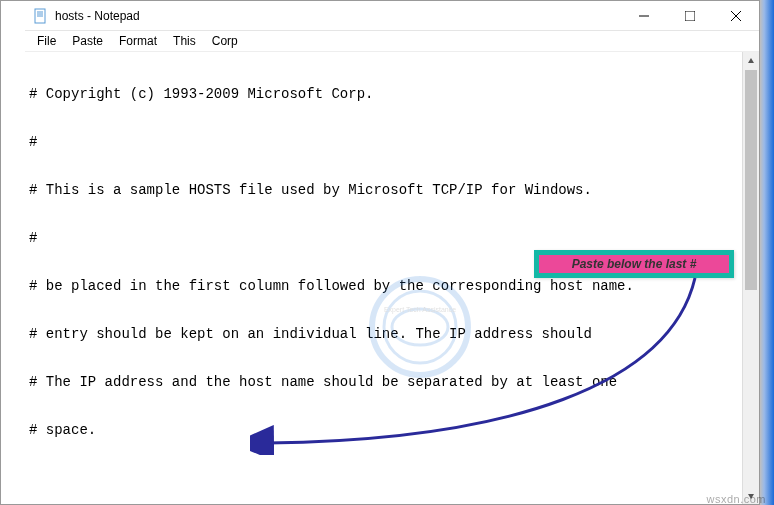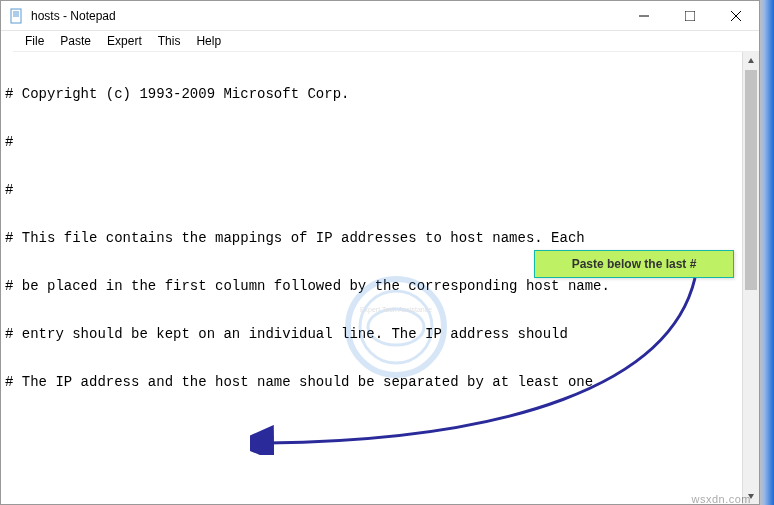--- a/index.html
+++ b/index.html
@@ -11,20 +11,21 @@
       height: 505px;
       overflow: hidden;
       position: relative;
     }
     .window {
       width: 760px;
       height: 505px;
       border: 1px solid #999;
       background: #fff;
       position: relative;
+      padding-left: 24px;
     }
     .titlebar {
       height: 30px;
       display: flex;
       align-items: center;
       background: #fff;
       border-bottom: 1px solid #e5e5e5;
     }
     .titlebar-icon {
       width: 16px;
@@ -46,21 +47,20 @@
       cursor: pointer;
     }
     .win-btn svg { width: 10px; height: 10px; }
     .menubar {
       height: 21px;
       display: flex;
       align-items: center;
       padding: 0 4px;
       border-bottom: 1px solid #eee;
       background: #fff;
-      margin-left: 12px;
     }
     .menu-item {
       padding: 2px 8px;
       font-size: 12px;
       color: #000;
       cursor: default;
     }
     .editor-wrap {
       position: relative;
       height: calc(100% - 51px);
@@ -97,45 +97,46 @@
     .scroll-arrow { width: 100%; height: 17px; display:flex; align-items:center; justify-content:center; }
     .scroll-arrow.bottom { position:absolute; bottom:0; }
     .scroll-arrow svg { width:8px; height:8px; fill:#555; }
 
     .callout {
       position: absolute;
       top: 250px;
       right: 40px;
       width: 200px;
       height: 28px;
-      border: 1px solid #14b8a6;
-      background: #bef264;
+      border: 5px solid #14b8a6;
+      background: #ec4899;
       display: flex;
       align-items: center;
       justify-content: center;
       font-size: 12px;
       font-weight: bold;
       color: #333;
       box-shadow: 1px 1px 3px rgba(0,0,0,0.15);
+      font-style: italic;
     }
     .arrow-overlay {
       position: absolute;
       pointer-events: none;
     }
     .desktop-strip {
       position: absolute;
       right: 0;
       top: 0;
       width: 14px;
       height: 100%;
       background: linear-gradient(to right, rgba(0,0,0,0.25), rgba(0,80,200,0.4) 30%, #1a6ad8 100%);
     }
     .watermark-site {
       position: absolute;
-      right: 23px;
+      right: 8px;
       bottom: 0px;
       font-size: 11px;
       color: rgba(0,0,0,0.35);
       letter-spacing: 0.5px;
       font-family: Arial, sans-serif;
     }
     .wm-circle {
       position: absolute;
       left: 310px;
       top: 220px;
@@ -176,34 +177,35 @@
             <line x1="0" y1="0" x2="10" y2="10" stroke="#000" stroke-width="1"></line>
             <line x1="10" y1="0" x2="0" y2="10" stroke="#000" stroke-width="1"></line>
           </svg>
         </div>
     </div>
   </div>
 
   <div class="menubar">
     <span class="menu-item">File</span>
     <span class="menu-item">Paste</span>
-    <span class="menu-item">Expert</span>
+    <span class="menu-item">Format</span>
     <span class="menu-item">This</span>
-    <span class="menu-item">Help</span>
+    <span class="menu-item">Corp</span>
   </div>
 
   <div class="editor-wrap">
     <div class="editor">
       <div class="line"># Copyright (c) 1993-2009 Microsoft Corp.</div>
       <div class="line">#</div>
+      <div class="line"># This is a sample HOSTS file used by Microsoft TCP/IP for Windows.</div>
       <div class="line">#</div>
-      <div class="line"># This file contains the mappings of IP addresses to host names. Each</div>
       <div class="line"># be placed in the first column followed by the corresponding host name.</div>
       <div class="line"># entry should be kept on an individual line. The IP address should</div>
       <div class="line"># The IP address and the host name should be separated by at least one</div>
+      <div class="line"># space.</div>
       
       
       
       
       
       
       
       
       
       

